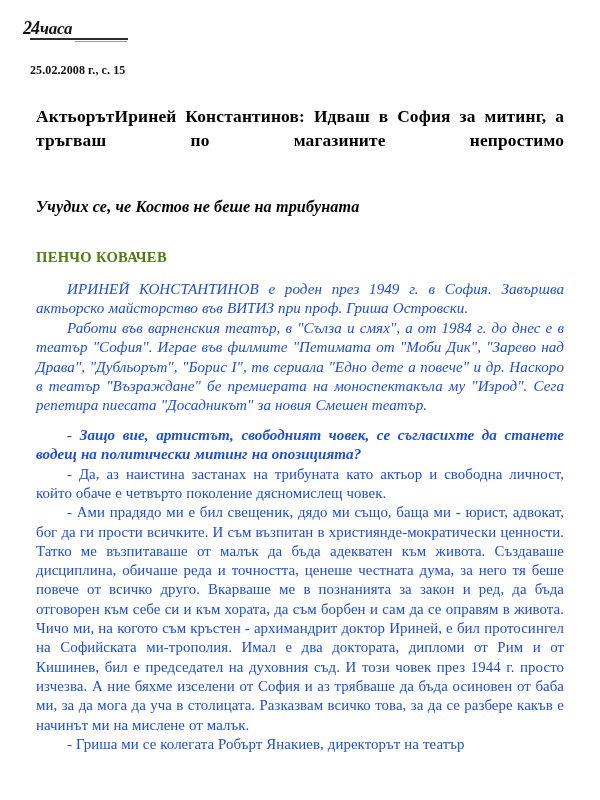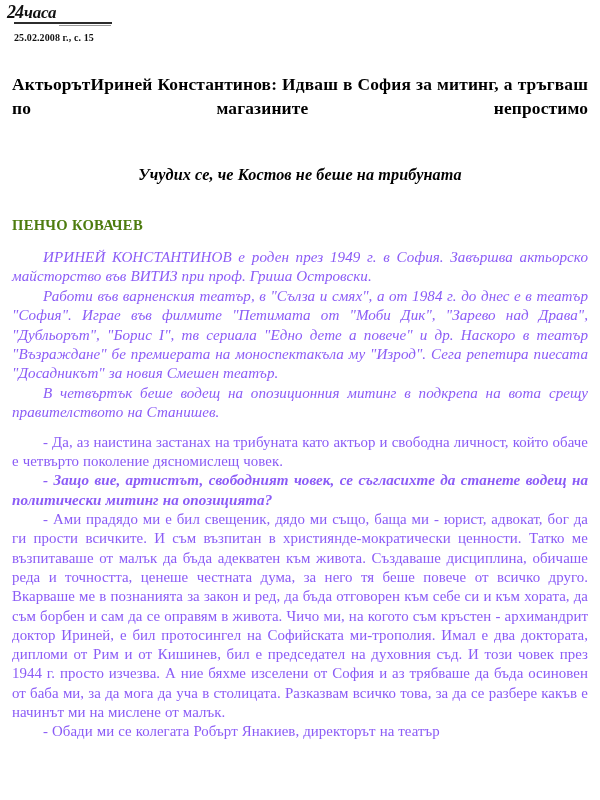--- a/index.html
+++ b/index.html
@@ -13,21 +13,21 @@
     height: 800px;
     overflow: hidden;
     font-family: "Liberation Serif", "DejaVu Serif", serif;
     color: #000000;
     -webkit-font-smoothing: antialiased;
   }
   .page {
     position: relative;
     width: 600px;
     height: 800px;
-    padding: 0;
+    padding: 16px;
     box-sizing: border-box;
     background: #ffffff;
   }
 
   
   .masthead {
     padding: 4px 0 0 7px;
   }
   .logo {
     display: inline-block;
@@ -61,32 +61,32 @@
   }
   .logo-rule-2 {
     display: block;
     width: 52px;
     height: 1px;
     background: #9a9a9a;
     margin-top: 1px;
     margin-left: 52px;
   }
   .dateline {
-    margin: 3px 0 0 7px;
-    font-family: "Liberation Serif", "DejaVu Serif", serif;
-    font-weight: bold;
-    font-size: 10px;
+    margin: 19px 0 0 7px;
+    font-family: "Liberation Serif", "DejaVu Serif", serif;
+    font-weight: bold;
+    font-size: 12px;
     line-height: 18px;
     letter-spacing: 0.1px;
     color: #111111;
   }
 
   
   .article {
-    margin: 4px;
+    margin: 12px;
     padding: 0 8px 0 8px;
   }
   .headline {
     margin: 25px 0 0 0;
     font-family: "Liberation Serif", "DejaVu Serif", serif;
     font-weight: bold;
     font-size: 17.4px;
     line-height: 24px;
     text-align: justify;
     text-justify: inter-word;
@@ -101,21 +101,20 @@
   }
   .subhead {
     margin: 21px 0 0 0;
     font-family: "Liberation Serif", "DejaVu Serif", serif;
     font-weight: bold;
     font-style: italic;
     font-size: 16.2px;
     line-height: 20px;
     letter-spacing: 0.1px;
     color: #000000;
-    text-align: center;
   }
   .byline {
     margin: 31px 0 0 0;
     font-family: "Liberation Serif", "DejaVu Serif", serif;
     font-weight: bold;
     font-size: 14.6px;
     line-height: 18px;
     letter-spacing: 0.3px;
     color: #4d7c0f;
   }
@@ -124,21 +123,21 @@
   .body {
     margin-top: 14px;
   }
   p.para {
     margin: 0;
     font-size: 14.9px;
     line-height: 19.3px;
     text-align: justify;
     text-justify: inter-word;
     text-indent: 31px;
-    color: #8b5cf6;
+    color: #1d4ed8;
     letter-spacing: 0.05px;
     word-spacing: 0.2px;
   }
   p.intro {
     font-style: italic;
     font-size: 15.1px;
     line-height: 19.4px;
     letter-spacing: 0.05px;
   }
   p.question {
@@ -183,28 +182,27 @@
     <h1 class="headline">АктьорътИриней Константинов: Идваш в София за митинг, а тръгваш по магазините непростимо</h1>
 
     <h2 class="subhead">Учудих се, че Костов не беше на трибуната</h2>
 
     <div class="byline">ПЕНЧО КОВАЧЕВ</div>
 
     <div class="body">
 
       <p class="para intro">ИРИНЕЙ КОНСТАНТИНОВ е роден през 1949 г. в София. Завършва актьорско майсторство във ВИТИЗ при проф. Гриша Островски.</p>
       <p class="para intro">Работи във варненския театър, в "Сълза и смях", а от 1984 г. до днес е в театър "София". Играе във филмите "Петимата от "Моби Дик", "Зарево над Драва", "Дубльорът", "Борис I", тв сериала "Едно дете а повече" и др. Наскоро в театър "Възраждане" бе премиерата на моноспектакъла му "Изрод". Сега репетира пиесата "Досадникът" за новия Смешен театър.</p>
-      <p class="para intro">В четвъртък беше водещ на опозиционния митинг в подкрепа на вота срещу правителството на Станишев.</p>
 
       <div class="gap-q"></div>
 
+      <p class="para question">- Защо вие, артистът, свободният човек, се съгласихте да станете водещ на политически митинг на опозицията?</p>
       <p class="para answer">- Да, аз наистина застанах на трибуната като актьор и свободна личност, който обаче е четвърто поколение дясномислещ човек.</p>
-      <p class="para question">- Защо вие, артистът, свободният човек, се съгласихте да станете водещ на политически митинг на опозицията?</p>
 
       <p class="para answer">- Ами прадядо ми е бил свещеник, дядо ми също, баща ми - юрист, адвокат, бог да ги прости всичките. И съм възпитан в християнде-мократически ценности. Татко ме възпитаваше от малък да бъда адекватен към живота. Създаваше дисциплина, обичаше реда и точността, ценеше честната дума, за него тя беше повече от всичко друго. Вкарваше ме в познанията за закон и ред, да бъда отговорен към себе си и към хората, да съм борбен и сам да се оправям в живота. Чичо ми, на когото съм кръстен - архимандрит доктор Ириней, е бил протосингел на Софийската ми-трополия. Имал е два доктората, дипломи от Рим и от Кишинев, бил е председател на духовния съд. И този човек през 1944 г. просто изчезва. А ние бяхме изселени от София и аз трябваше да бъда осиновен от баба ми, за да мога да уча в столицата. Разказвам всичко това, за да се разбере какъв е начинът ми на мислене от малък.</p>
 
-      <p class="para answer">- Обади ми се колегата Робърт Янакиев, директорът на театър</p>
+      <p class="para answer">- Гриша ми се колегата Робърт Янакиев, директорът на театър</p>
 
     </div>
   </div>
 
   <div class="clip-bottom"></div>
 </div>
 
 </body></html>

